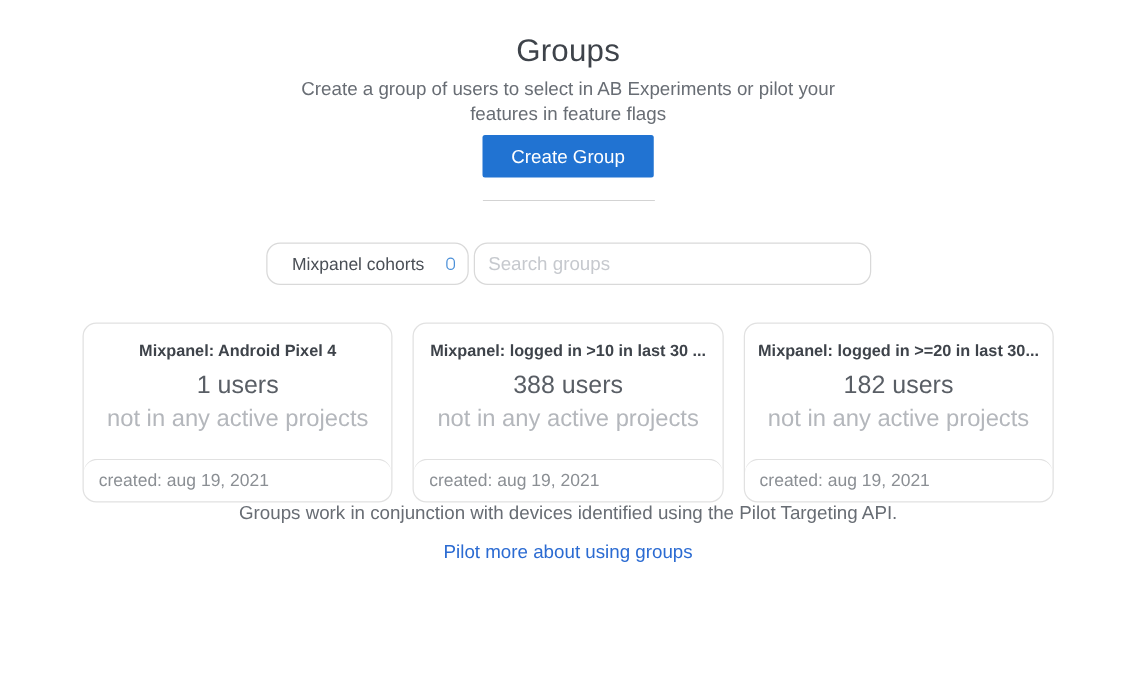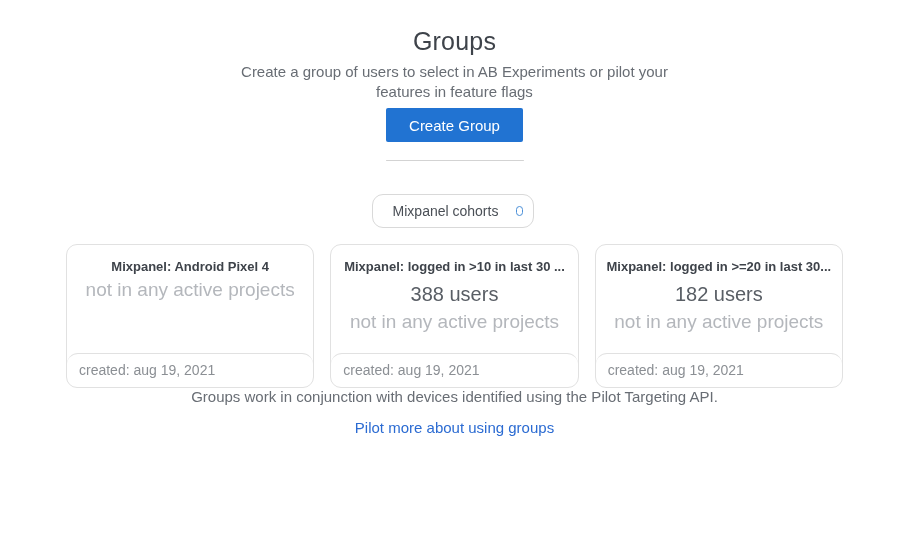--- a/index.html
+++ b/index.html
@@ -84,21 +84,21 @@
     height: 34px;
     border: 1px solid #d9d9d9;
     padding: 0 11px;
     font-family: "Liberation Sans", sans-serif;
     font-size: 15px;
     color: #4a4f56;
     outline: none;
   }
   .search-input::placeholder { color: #c6c9ce; }
   .cards-row {
-    margin-top: 16px;
+    margin-top: 30px;
     width: 777px;
     display: flex;
     gap: 16px;
   }
   .group-card {
     flex: 1 1 0;
     min-width: 0;
     border: 1px solid #e1e1e1;
     background: #ffffff;
     cursor: pointer;
@@ -159,27 +159,29 @@
 
   <button class="create-group-button">Create Group</button>
 
   <hr class="header-divider">
 
   <div class="filters-row">
     <div class="cohort-select">
       <span class="select-label">Mixpanel cohorts</span>
       <span class="box-icon"></span>
     </div>
+    <input class="search-input" type="text" placeholder="Search groups" style="">
   </div>
 
   <div class="cards-row">
 
     <div class="group-card">
       <div class="card-body">
         <div class="card-title">Mixpanel: Android Pixel 4</div>
+        <div class="card-users">1 users</div>
         <div class="card-status">not in any active projects</div>
       </div>
       <div class="card-footer">created: aug 19, 2021</div>
     </div>
 
     <div class="group-card">
       <div class="card-body">
         <div class="card-title">Mixpanel: logged in &gt;10 in last 30 ...</div>
         <div class="card-users">388 users</div>
         <div class="card-status">not in any active projects</div>

